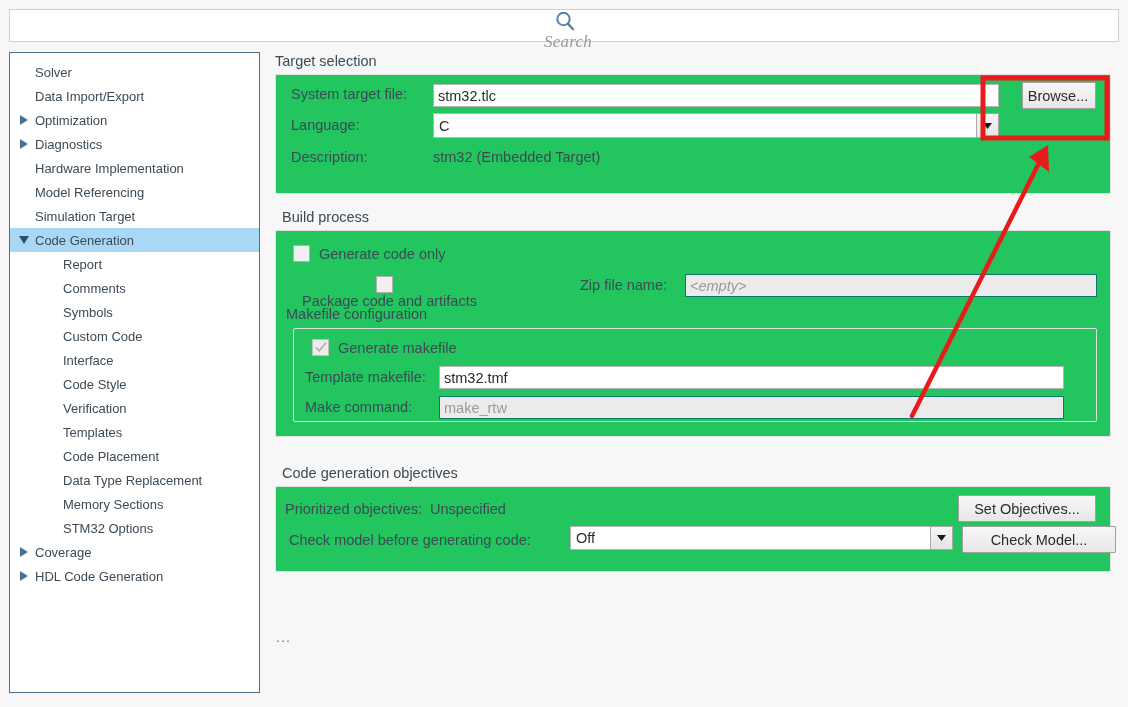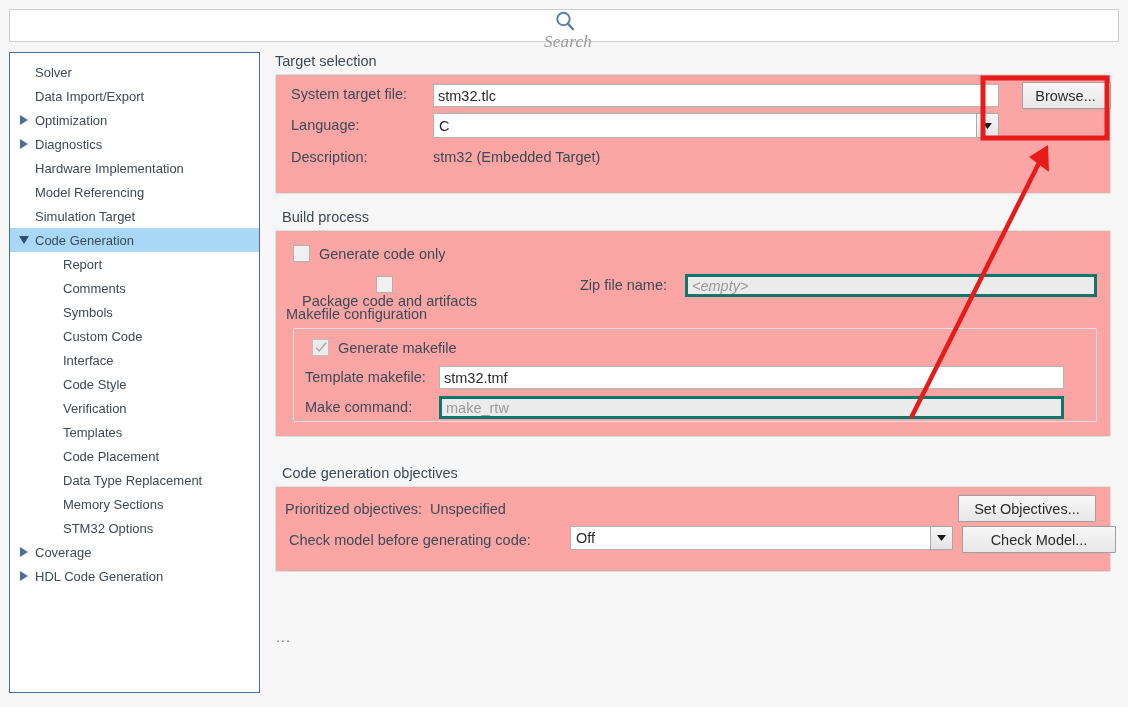--- a/index.html
+++ b/index.html
@@ -74,21 +74,21 @@
     left: 268px; top: 52px;
     width: 850px; height: 645px;
   }
   .group-title {
     font-size: 14.5px;
     color: #3c4a56;
     margin: 0 0 6px 7px;
     line-height: 18px;
   }
   .group-box {
-    background: #fca5a5;
+    background: #22c55e;
     border: 1px solid #e0e0e0;
     border-radius: 2px;
   }
   .row {
     display: flex;
     align-items: center;
     font-size: 14.5px;
     color: #3c4a56;
   }
   .lbl { color: #3c4a56; font-size: 14.5px; white-space: nowrap; }
@@ -100,21 +100,21 @@
     font-size: 14.5px;
     color: #2b2b2b;
     display: flex;
     align-items: center;
     padding-left: 4px;
     white-space: nowrap;
     overflow: hidden;
   }
   .textfield.disabled {
     background: #ebebeb;
-    border: 3px solid #0f766e;
+    border: 1px solid #0f766e;
     color: #9a9a9a;
   }
   .textfield.disabled .ph { font-style: italic; color: #9a9a9a; }
 
   .combo {
     position: relative;
     background: #ffffff;
     border: 1px solid #b4b4b4;
     height: 25px;
     font-size: 14.5px;
@@ -304,21 +304,21 @@
   <div class="pane">
 
     <div class="group-title">Target selection</div>
     <div class="group-box" style="position:absolute; left:7px; top:22px; width:836px; height:120px;">
 
       <div class="row" style="position:absolute; left:15px; top:11px; width:806px;">
         <span class="lbl">System target file:</span>
         <div class="textfield" style="position:absolute; left:142px; top:-2px; width:566px;">
           <span>stm32.tlc</span>
         </div>
-        <div class="btn" style="position:absolute; left:731px; top:-4px; width:89px;padding-left:8px;">
+        <div class="btn" style="position:absolute; left:731px; top:-4px; width:74px;padding-left:8px;">
           <span>Browse...</span>
         </div>
       </div>
 
       <div class="row" style="position:absolute; left:15px; top:42px; width:806px;">
         <span class="lbl">Language:</span>
         <div class="combo" style="position:absolute; left:142px; top:-4px; width:566px;">
           <span>C</span>
           <span class="combo-arrow">
             <svg width="9" height="6" viewBox="0 0 9 6">

